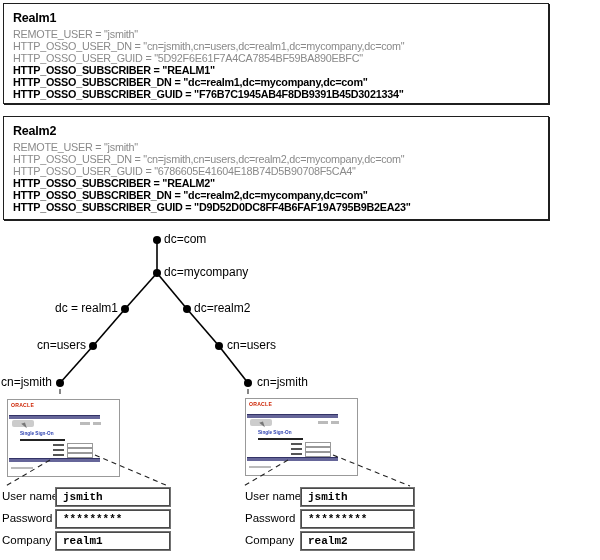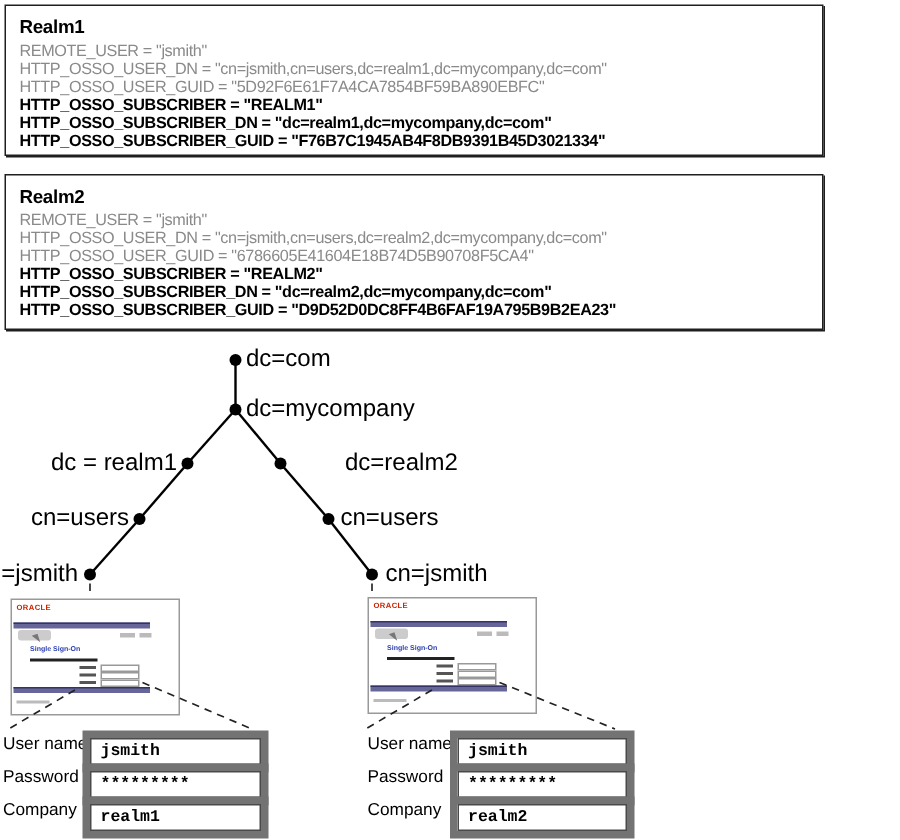--- a/index.html
+++ b/index.html
@@ -15,42 +15,42 @@
   }
   #realm-box-1{top:3px;height:101px;}
   #realm-box-2{top:116px;height:104px;}
   .realm-title{font-size:12.5px;font-weight:bold;color:#000;margin:1px 0 4px 0;letter-spacing:-0.2px;}
   .env-line{font-size:10.8px;line-height:11.9px;letter-spacing:-0.25px;white-space:nowrap;}
   .env-line.muted{color:#8a8a8a;}
   .env-line.muted .env-name{font-weight:normal;}
   .env-line.strong{color:#000;font-weight:bold;}
   .env-eq{white-space:pre;}
   
-  .tree-label{position:absolute;font-size:16px;line-height:13px;color:#000;white-space:nowrap;}
+  .tree-label{position:absolute;font-size:12px;line-height:13px;color:#000;white-space:nowrap;}
   
   .thumb{position:absolute;width:111px;height:76px;background:#fff;border:1px solid #999;}
   .thumb *{position:absolute;}
   .t-logo{left:3px;top:3px;font-size:6px;font-weight:bold;color:#cc2200;letter-spacing:.3px;transform:scale(.85);transform-origin:0 0;}
   .t-bar{left:1px;width:91px;height:4px;background:#666699;border-top:1px solid #333366;box-sizing:border-box;}
   .t-bar-top{top:15px;}
   .t-bar-bottom{top:58px;}
   .t-blob{left:4px;top:20px;width:22px;height:7px;background:#ccc;border-radius:2px;}
   .t-cursor{left:14px;top:23px;width:0;height:0;border-left:4px solid transparent;border-top:6px solid #777;transform:rotate(-18deg);}
   .t-chip1{left:72px;top:22px;width:10px;height:3px;background:#bbb;}
   .t-chip2{left:85px;top:22px;width:8px;height:3px;background:#bbb;}
   .t-heading{left:12px;top:31px;font-size:6px;font-weight:bold;color:#2b3faf;white-space:nowrap;transform:scale(.78);transform-origin:0 0;}
   .t-subline{left:12px;top:39px;width:45px;height:1.5px;background:#222;}
   .t-row{left:45px;height:5px;width:45px;}
   .t-row-1{top:42.5px;} .t-row-2{top:47.5px;} .t-row-3{top:52.5px;}
   .t-rowlabel{left:0;top:1.5px;width:11px;height:1.5px;background:#555;}
   .t-rowbox{left:14px;top:0;width:26px;height:5px;border:1px solid #999;background:#fff;box-sizing:border-box;}
   .t-footline{left:3px;top:67px;width:22px;height:2px;background:#bbb;}
   
   .form-label{position:absolute;font-size:11.5px;color:#000;white-space:nowrap;}
-  .field-frame{position:absolute;border:5px solid #737373;background:#fff;height:18px;}
+  .field-frame{position:absolute;border:1px solid #737373;background:#fff;height:18px;}
   .field-input{
     display:block;width:100%;height:100%;box-sizing:border-box;margin:0;
     border:1px solid #4a4a4a;background:#fff;color:#000;outline:none;
     font-family:"Liberation Mono",monospace;font-weight:bold;font-size:11px;padding:0 0 0 6px;
   }
   
   .overlay{position:absolute;left:0;top:0;pointer-events:none;}
 </style>
 </head>
 <body>
@@ -71,21 +71,21 @@
   <div class="env-line muted"><span class="env-name">HTTP_OSSO_USER_DN</span><span class="env-eq"> = </span><span class="env-value">"cn=jsmith,cn=users,dc=realm2,dc=mycompany,dc=com"</span></div>
   <div class="env-line muted"><span class="env-name">HTTP_OSSO_USER_GUID</span><span class="env-eq"> = </span><span class="env-value">"6786605E41604E18B74D5B90708F5CA4"</span></div>
   <div class="env-line strong"><span class="env-name">HTTP_OSSO_SUBSCRIBER</span><span class="env-eq"> = </span><span class="env-value">"REALM2"</span></div>
   <div class="env-line strong"><span class="env-name">HTTP_OSSO_SUBSCRIBER_DN</span><span class="env-eq"> = </span><span class="env-value">"dc=realm2,dc=mycompany,dc=com"</span></div>
   <div class="env-line strong"><span class="env-name">HTTP_OSSO_SUBSCRIBER_GUID</span><span class="env-eq"> = </span><span class="env-value">"D9D52D0DC8FF4B6FAF19A795B9B2EA23"</span></div>
 </div>
 
 <div class="tree-label" style="left:164px;top:233px;">dc=com</div>
 <div class="tree-label" style="left:164px;top:266px;">dc=mycompany</div>
 <div class="tree-label" style="right:482px;top:302px;">dc = realm1</div>
-<div class="tree-label" style="left:194px;top:302px;margin-left:36px;">dc=realm2</div>
+<div class="tree-label" style="left:194px;top:302px;">dc=realm2</div>
 <div class="tree-label" style="right:514px;top:339px;">cn=users</div>
 <div class="tree-label" style="left:227px;top:339px;">cn=users</div>
 <div class="tree-label" style="right:548px;top:376px;">cn=jsmith</div>
 <div class="tree-label" style="left:257px;top:376px;">cn=jsmith</div>
 
 <div class="thumb" style="left:7px;top:399px;">
   <div class="t-logo">ORACLE</div>
   <div class="t-bar t-bar-top"></div>
   <div class="t-blob"></div>
   <div class="t-cursor"></div>

